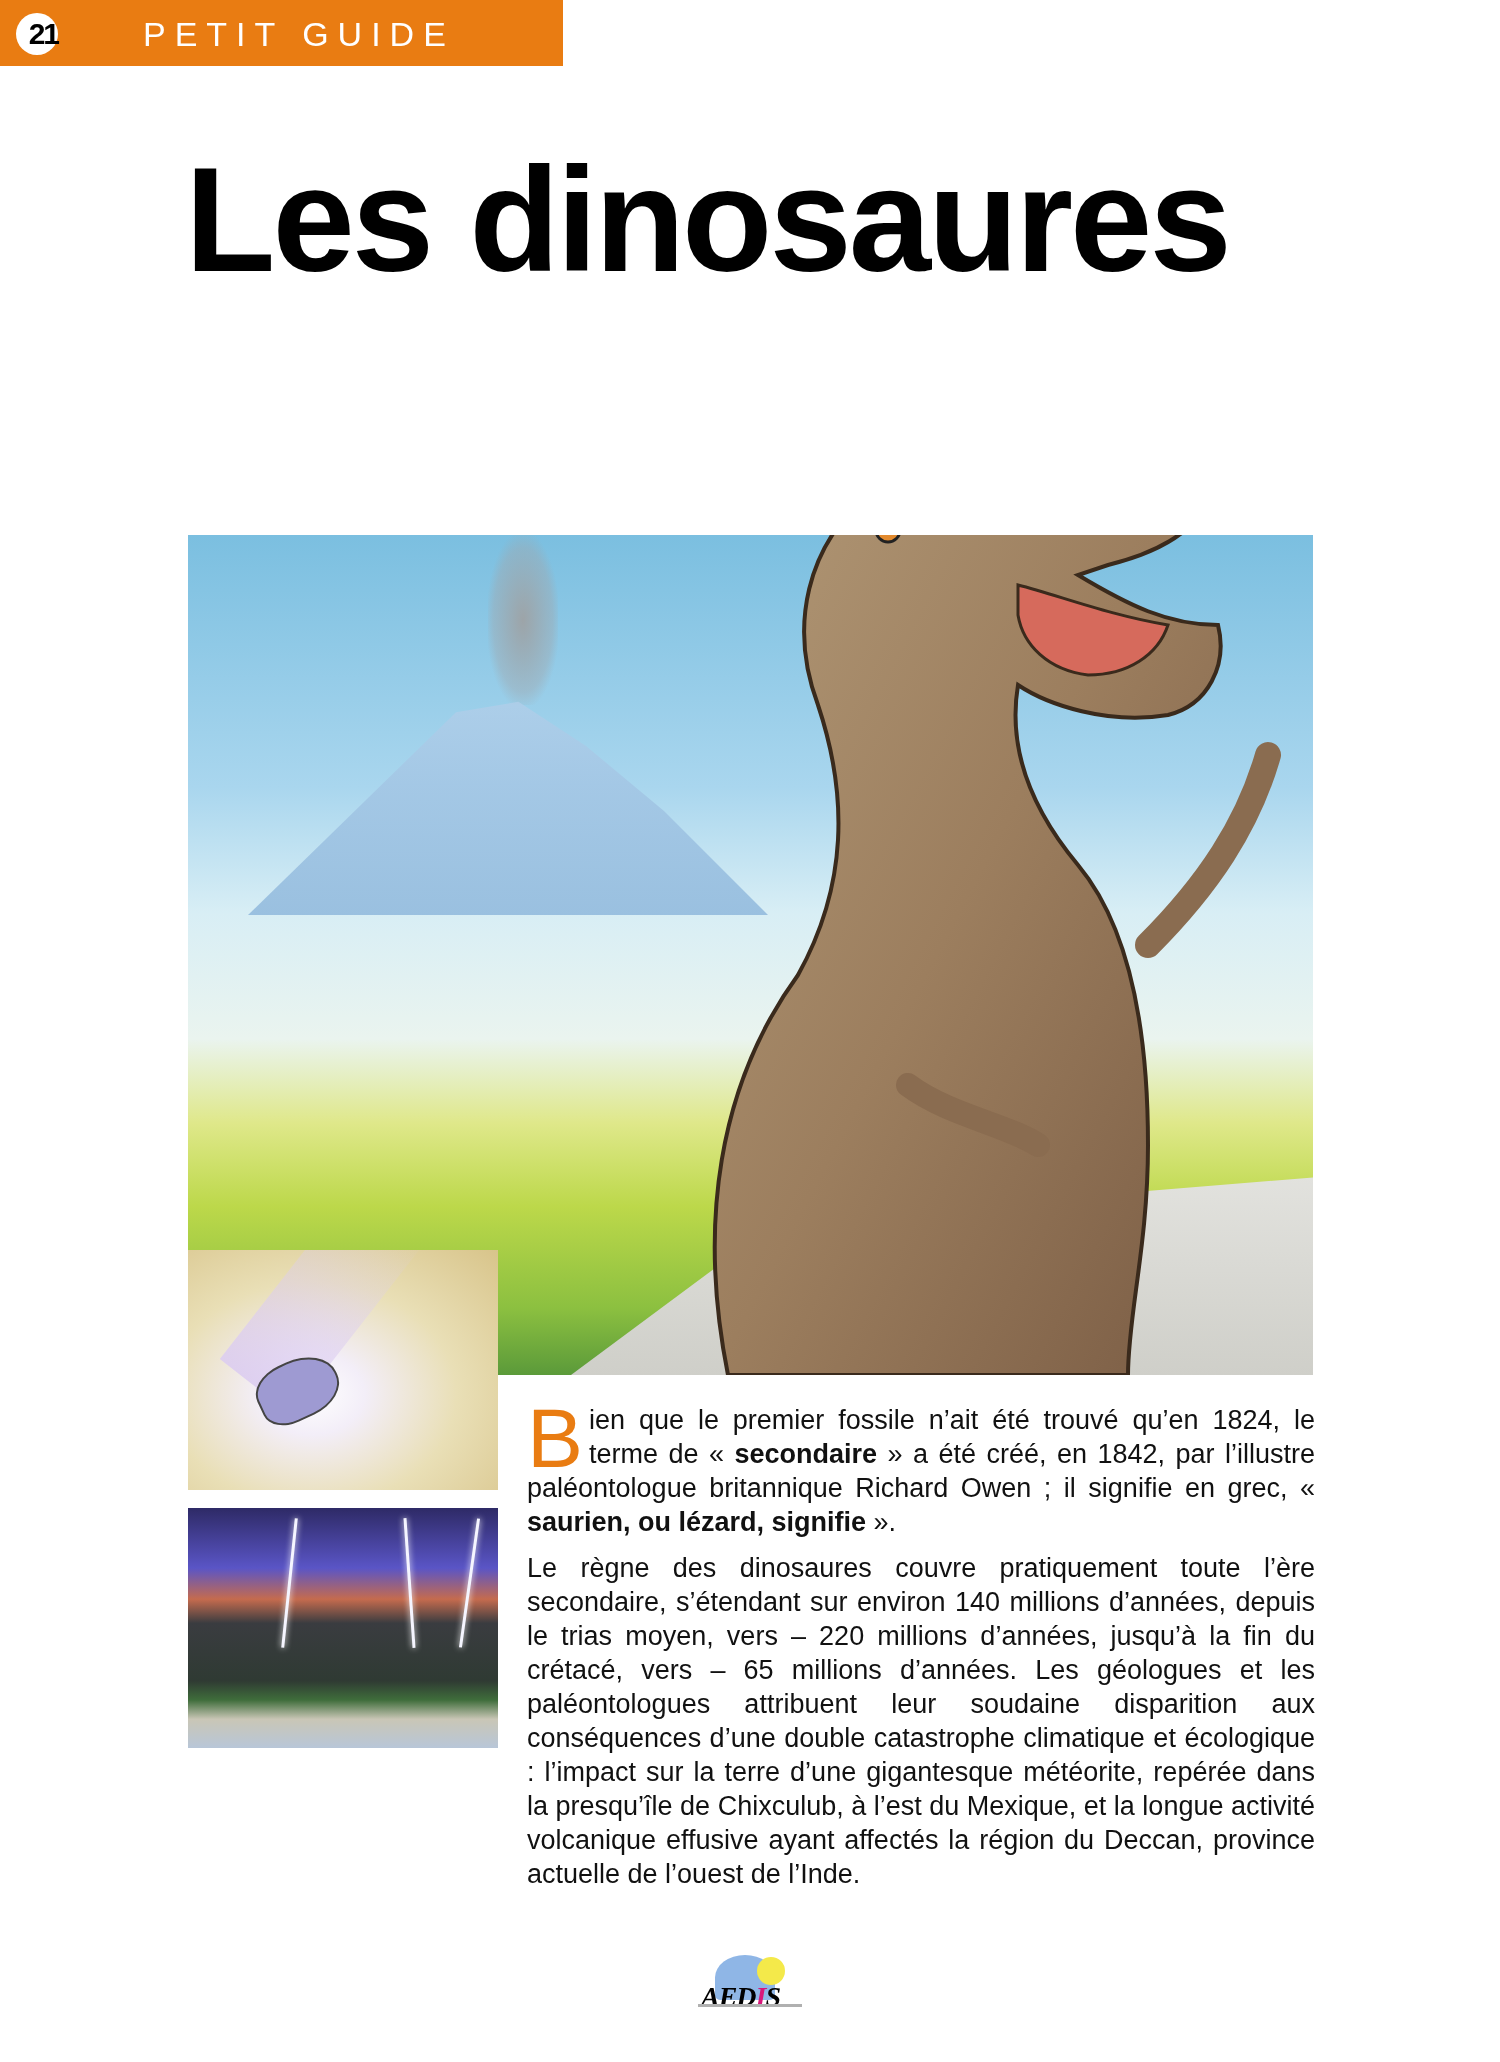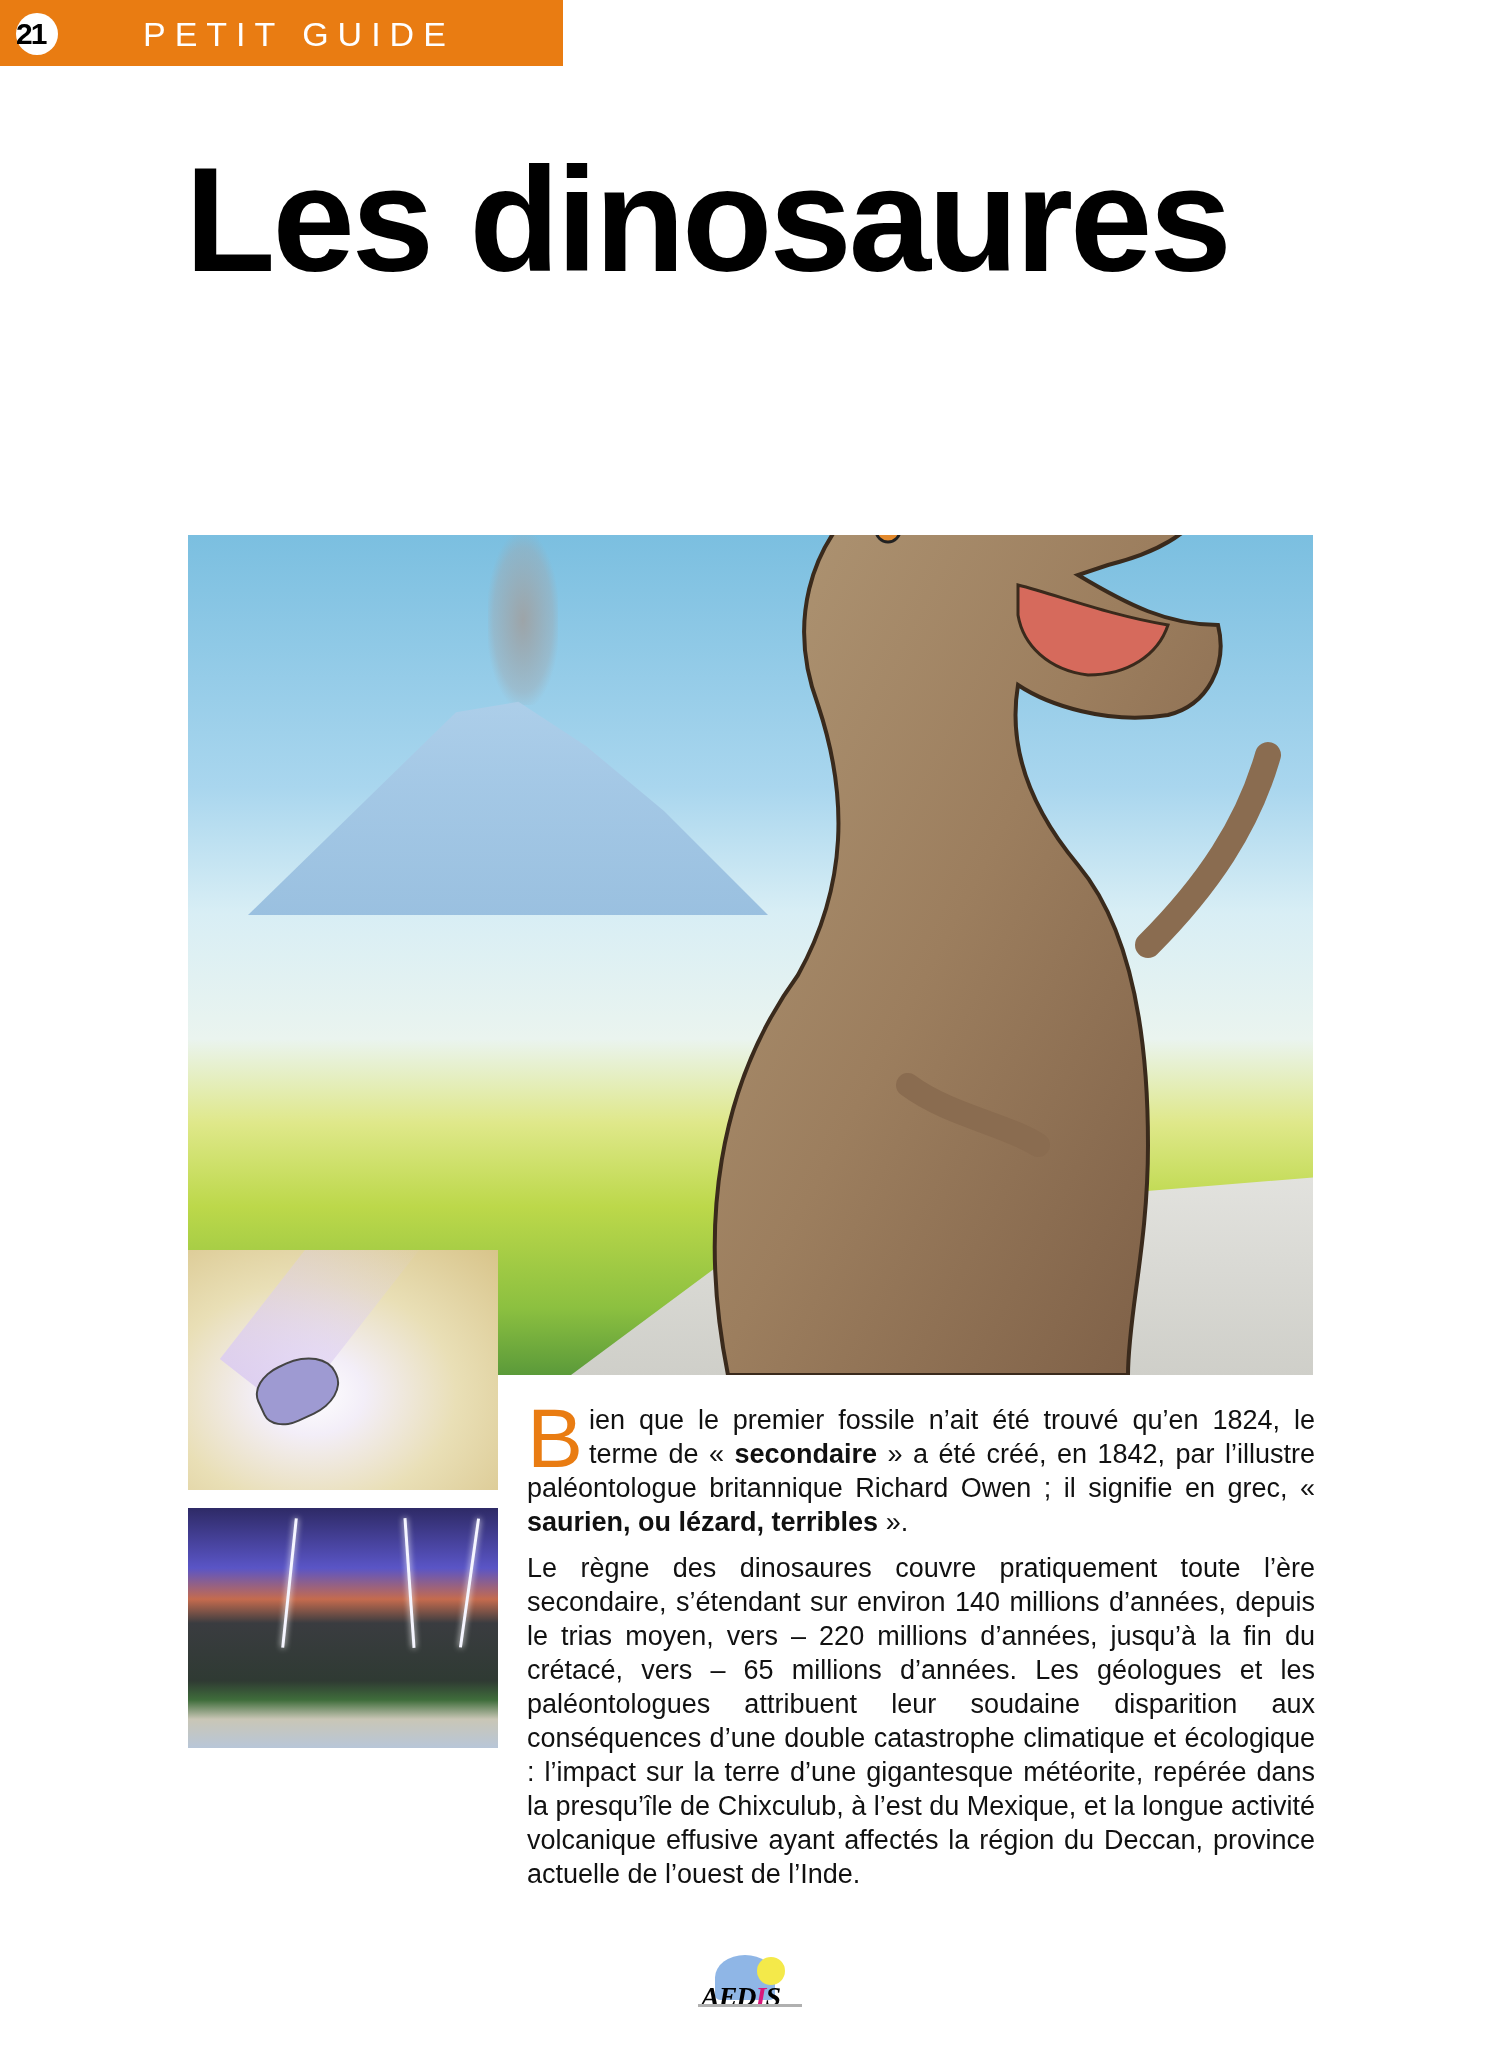--- a/index.html
+++ b/index.html
@@ -1,18 +1,18 @@
 <!DOCTYPE html>
 <html><head>
 <meta charset="utf-8">
 <style>
   html, body { margin:0; padding:0; }
   body { width:1500px; height:2062px; background:#ffffff; position:relative; overflow:hidden; font-family:"Liberation Sans", sans-serif; }
   .header-band { position:absolute; left:0; top:0; width:563px; height:66px; background:#e97c12; }
-  .issue-badge { position:absolute; left:16px; top:13px; width:42px; height:42px; border-radius:50%; background:#fff; color:#000; font-weight:bold; font-size:30px; line-height:42px; text-align:left; font-family:"Liberation Sans Narrow","Liberation Sans", sans-serif; letter-spacing:-2px; }
+  .issue-badge { position:absolute; left:16px; top:13px; width:42px; height:42px; border-radius:50%; background:#fff; color:#000; font-weight:bold; font-size:30px; line-height:42px; text-align:right; font-family:"Liberation Sans Narrow","Liberation Sans", sans-serif; letter-spacing:-2px; }
   .series-label { position:absolute; left:143px; top:14px; color:#fff; font-size:34px; letter-spacing:9px; line-height:40px; }
   .title { position:absolute; left:185px; top:140px; font-size:148px; font-weight:bold; line-height:160px; color:#000; letter-spacing:-3px; white-space:nowrap;text-align:right; }
   .hero { position:absolute; left:188px; top:535px; width:1125px; height:840px; overflow:hidden; }
   .hero .sky { position:absolute; inset:0; background:linear-gradient(180deg,#7bbfe0 0%,#a9d6ee 30%,#d8eef5 45%,#eaf4ef 60%,#dfe88a 70%,#bcd84a 80%,#8cc040 92%,#5b9a3a 100%); }
   .hero .mountain { position:absolute; left:60px; top:120px; width:520px; height:260px; background:linear-gradient(180deg,#b7d3ec,#8fb8dc); clip-path:polygon(0 100%, 40% 22%, 52% 18%, 65% 35%, 80% 60%, 100% 100%); opacity:.85; }
   .hero .smoke { position:absolute; left:300px; top:0; width:70px; height:170px; background:radial-gradient(ellipse at center,#9da4a8 0%,rgba(160,165,170,.4) 60%,transparent 75%); }
   .hero .ground { position:absolute; left:300px; bottom:0; width:830px; height:220px; background:linear-gradient(180deg,#e4e4e0,#cfcfc9); clip-path:polygon(10% 100%, 35% 30%, 100% 10%, 100% 100%); }
   .hero .dino { position:absolute; left:420px; top:-210px; width:700px; height:1050px; }
   .thumb-meteor { position:absolute; left:188px; top:1250px; width:310px; height:240px; background:radial-gradient(ellipse at 40% 60%,#ffffff 0%,#f3eef8 20%,#e9dfb6 55%,#d8c48a 100%); overflow:hidden; }
   .thumb-meteor .rock { position:absolute; left:68px; top:110px; width:80px; height:55px; background:#9e9ad2; border:2px solid #444; border-radius:40% 50% 45% 35%; transform:rotate(-25deg); }
@@ -67,21 +67,21 @@
 </div>
 
 <div class="thumb-storm">
   <div class="bolt" style="left:100px;transform:rotate(6deg);"></div>
   <div class="bolt" style="left:220px;transform:rotate(-4deg);"></div>
   <div class="bolt" style="left:280px;transform:rotate(8deg);"></div>
 </div>
 
 <div class="body-text">
   <p>
-    <span class="dropcap">B</span><span>ien que le premier fossile n’ait été trouvé qu’en 1824, le terme de « </span><b>secondaire</b><span> » a été créé, en 1842, par l’illustre paléontologue britannique Richard Owen ; il signifie en grec, « </span><b>saurien, ou lézard, terribles</b><span> ».</span>
+    <span class="dropcap">B</span><span>ien que le premier fossile n’ait été trouvé qu’en 1824, le terme de « </span><b>secondaire</b><span> » a été créé, en 1842, par l’illustre paléontologue britannique Richard Owen ; il signifie en grec, « </span><b>saurien, ou lézard, signifie</b><span> ».</span>
   </p>
   <p style="hyphens:auto;" lang="fr">Le règne des dinosaures couvre pratiquement toute l’ère secondaire, s’étendant sur environ 140 millions d’années, depuis le trias moyen, vers – 220 millions d’années, jusqu’à la fin du crétacé, vers – 65 millions d’années. Les géologues et les paléontologues attribuent leur soudaine disparition aux conséquences d’une double catastrophe climatique et écologique : l’impact sur la terre d’une gigantesque météorite, repérée dans la presqu’île de Chixculub, à l’est du Mexique, et la longue activité volcanique effusive ayant affectés la région du Deccan, province actuelle de l’ouest de l’Inde.</p>
 </div>
 
 <div class="logo">
   <div class="wave"></div>
   <div class="sun"></div>
   <div class="word"><span>AED</span><span class="i">I</span><span>S</span></div>
   <div class="bar"></div>
 </div>

